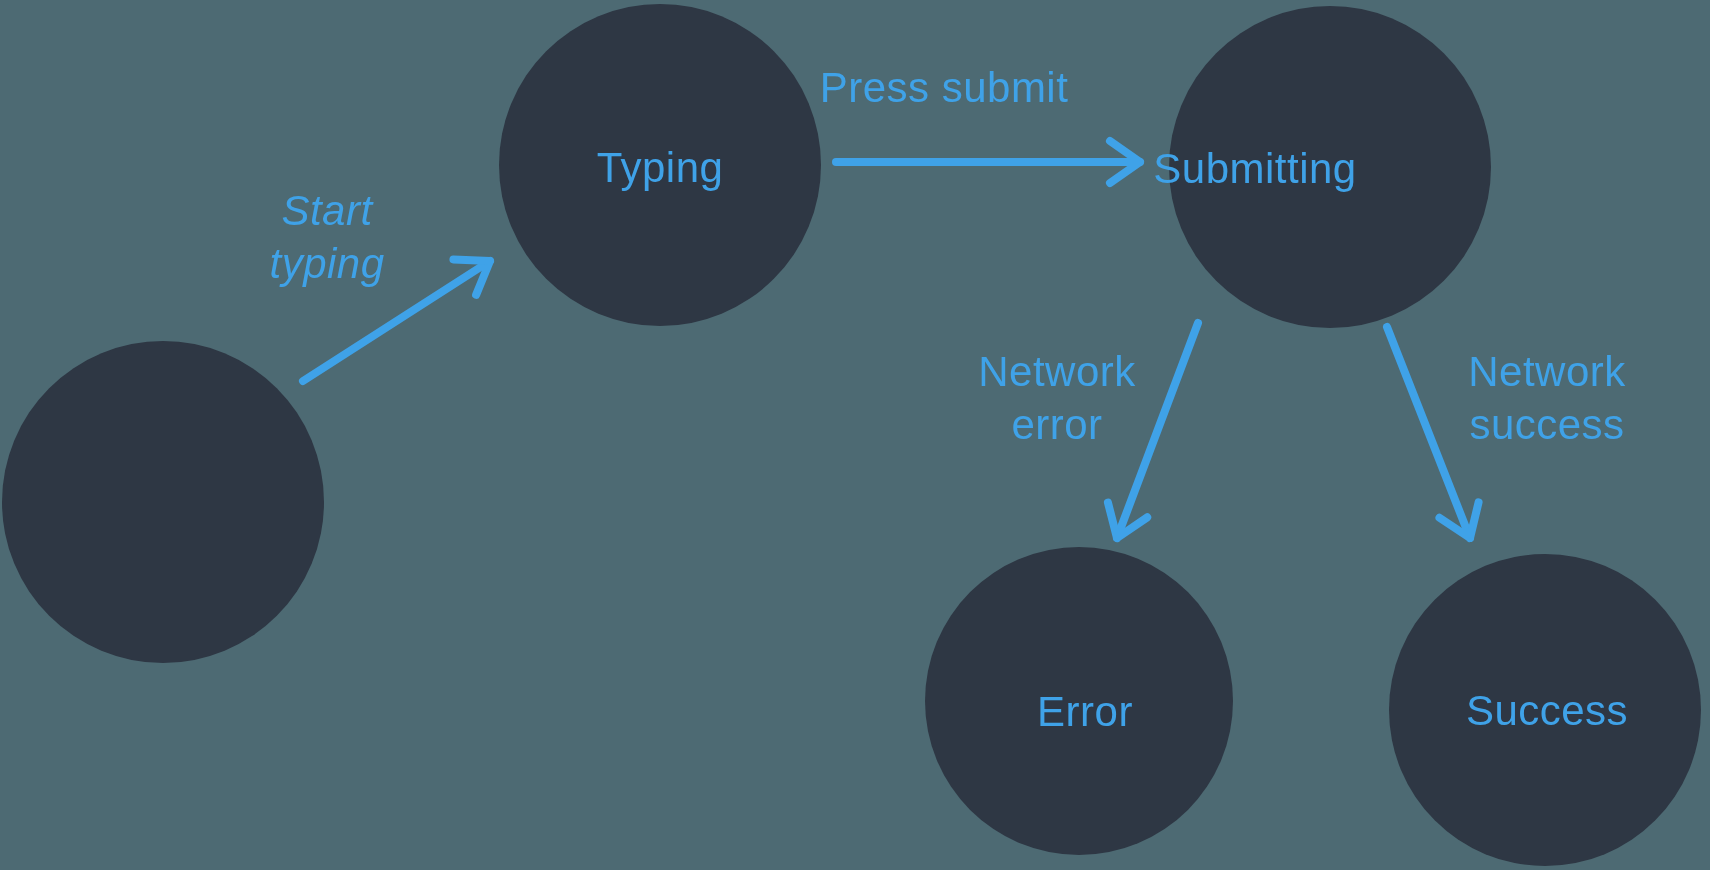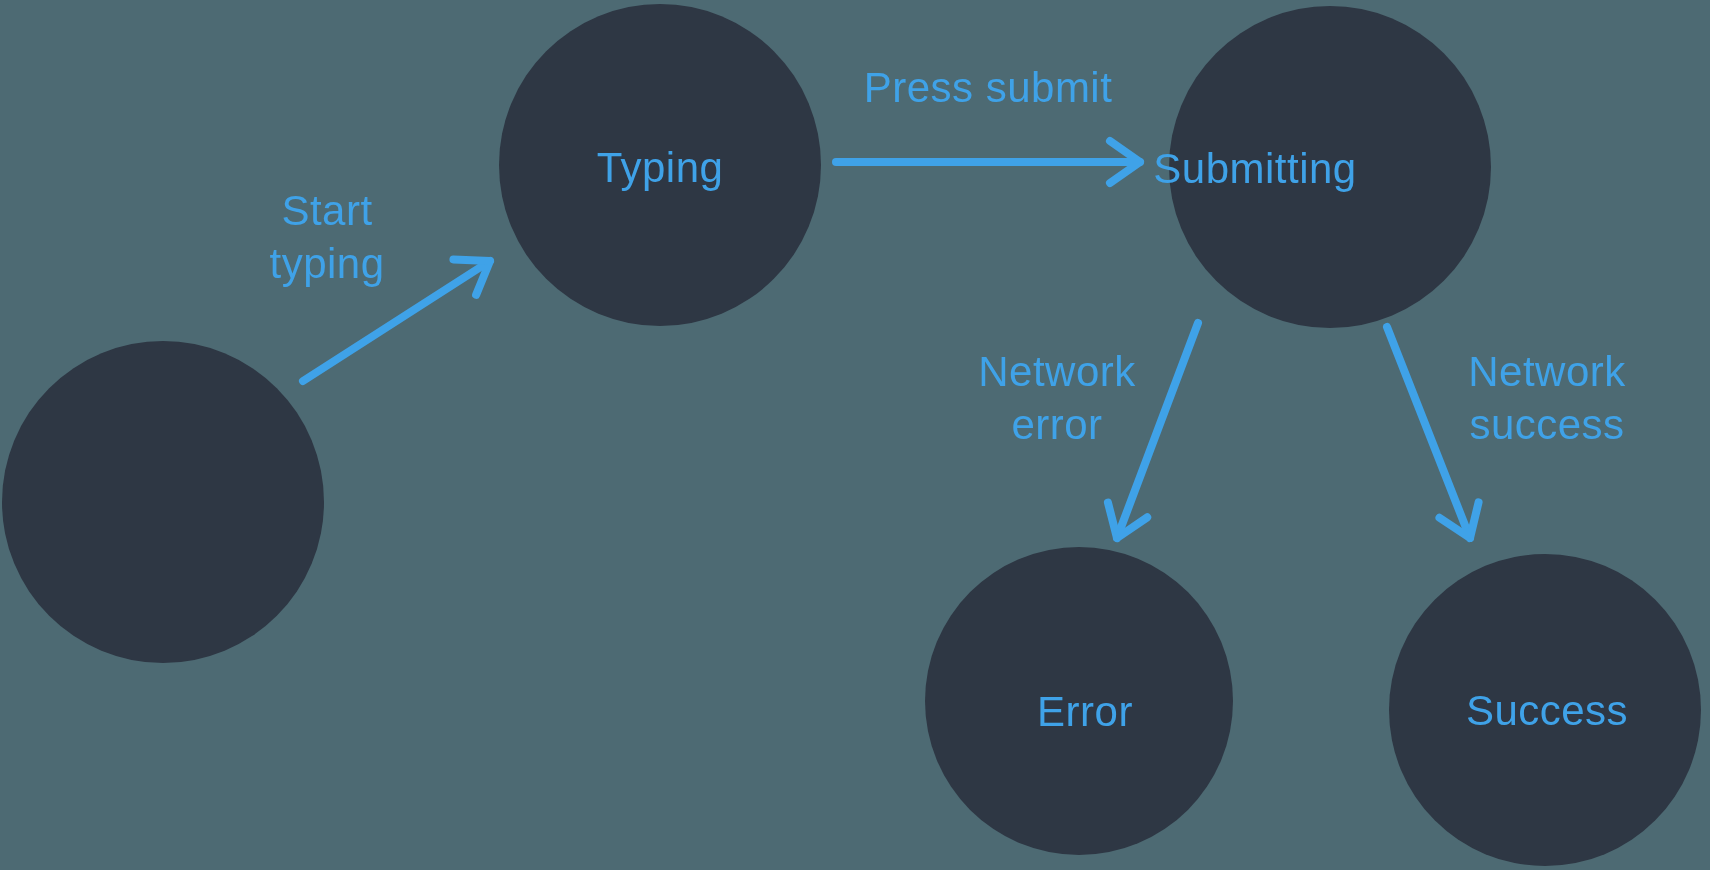--- a/index.html
+++ b/index.html
@@ -54,26 +54,26 @@
     <line x1="836" y1="162" x2="1140" y2="162" stroke-width="8" stroke-linecap="round" marker-end="url(#chev)" stroke="#3fa2e8"></line>
     <line x1="1198" y1="323" x2="1117" y2="538" stroke-width="8" stroke-linecap="round" marker-end="url(#chev)" stroke="#3fa2e8"></line>
     <line x1="1387" y1="327" x2="1470" y2="538" stroke-width="8" stroke-linecap="round" marker-end="url(#chev)" stroke="#3fa2e8"></line>
   </svg>
 
   <div class="label" style="left:660px;  top:167px;">Typing</div>
   <div class="label" style="left:1255px; top:168px;">Submitting</div>
   <div class="label" style="left:1085px; top:711px;">Error</div>
   <div class="label" style="left:1547px; top:710px;">Success</div>
 
-  <div class="label" style="left:327px; top:237px;">
+  <div class="label" style="left:327px; top:237px;font-style:italic;">
     <div>Start</div>
     <div>typing</div>
   </div>
 
-  <div class="label" style="left:988px; top:87px;">
+  <div class="label" style="left:944px; top:87px;">
     <div>Press submit</div>
   </div>
 
   <div class="label" style="left:1057px; top:398px;">
     <div>Network</div>
     <div>error</div>
   </div>
 
   <div class="label" style="left:1547px; top:398px;">
     <div>Network</div>

